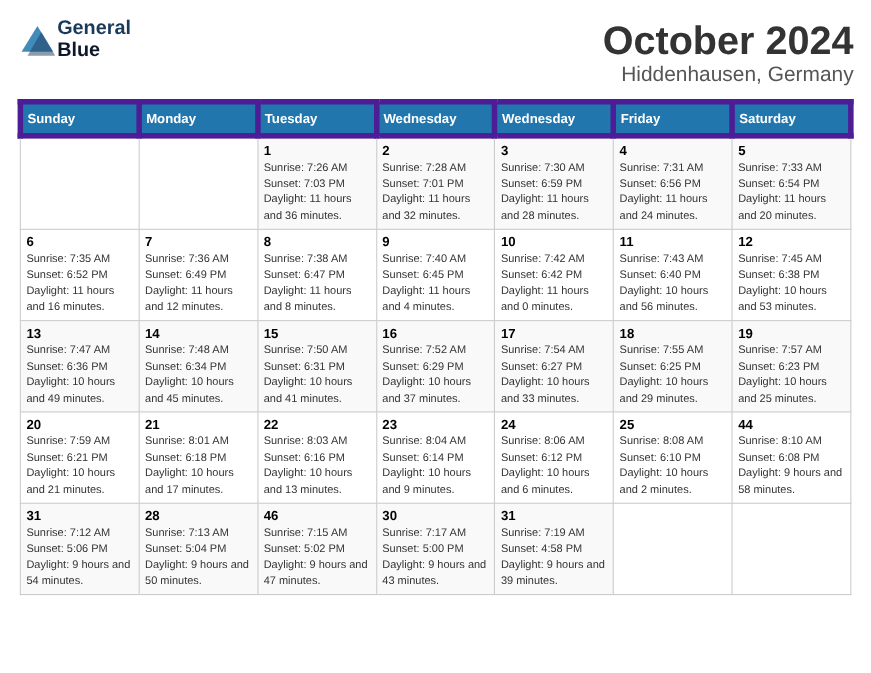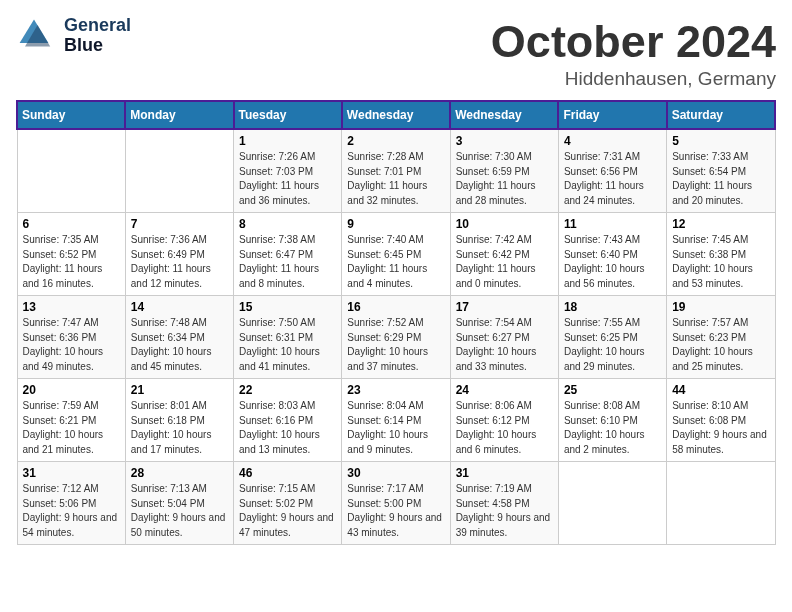--- a/index.html
+++ b/index.html
@@ -11,58 +11,58 @@
       padding: 16px;
     }
     .header {
       display: flex;
       justify-content: space-between;
       align-items: flex-start;
       margin-bottom: 10px;
     }
     .logo {
       display: flex;
-      align-items: flex-start;
-      gap: 12px;
+      align-items: flex-end;
+      gap: 0;
     }
     .logo-text {
       font-size: 18px;
       font-weight: bold;
       color: #1a3a5c;
       line-height: 1.1;
     }
     .logo-blue { color: #0f172a; }
     .logo-icon {
       width: 36px;
       height: 36px;
     }
     .title-block {
       text-align: right;
     }
     .month-title {
-      font-size: 45px;
+      font-size: 36px;
       font-weight: bold;
       color: #333;
     }
     .subtitle {
       font-size: 19px;
       color: #555;
     }
     table {
       width: 100%;
       border-collapse: collapse;
       font-size: 10.5px;
     }
     thead th {
       background: #2176ae;
       color: #fff;
       padding: 6px 4px;
       text-align: left;
       font-size: 12px;
-      border: 2px solid #4c1d95;
+      border: 5px solid #4c1d95;
     }
     tbody td {
       border: 1px solid #ccc;
       vertical-align: top;
       padding: 4px 5px;
       height: 80px;
       width: calc(100% / 7);
       background: #fff;
     }
     tbody tr:nth-child(odd) td {

